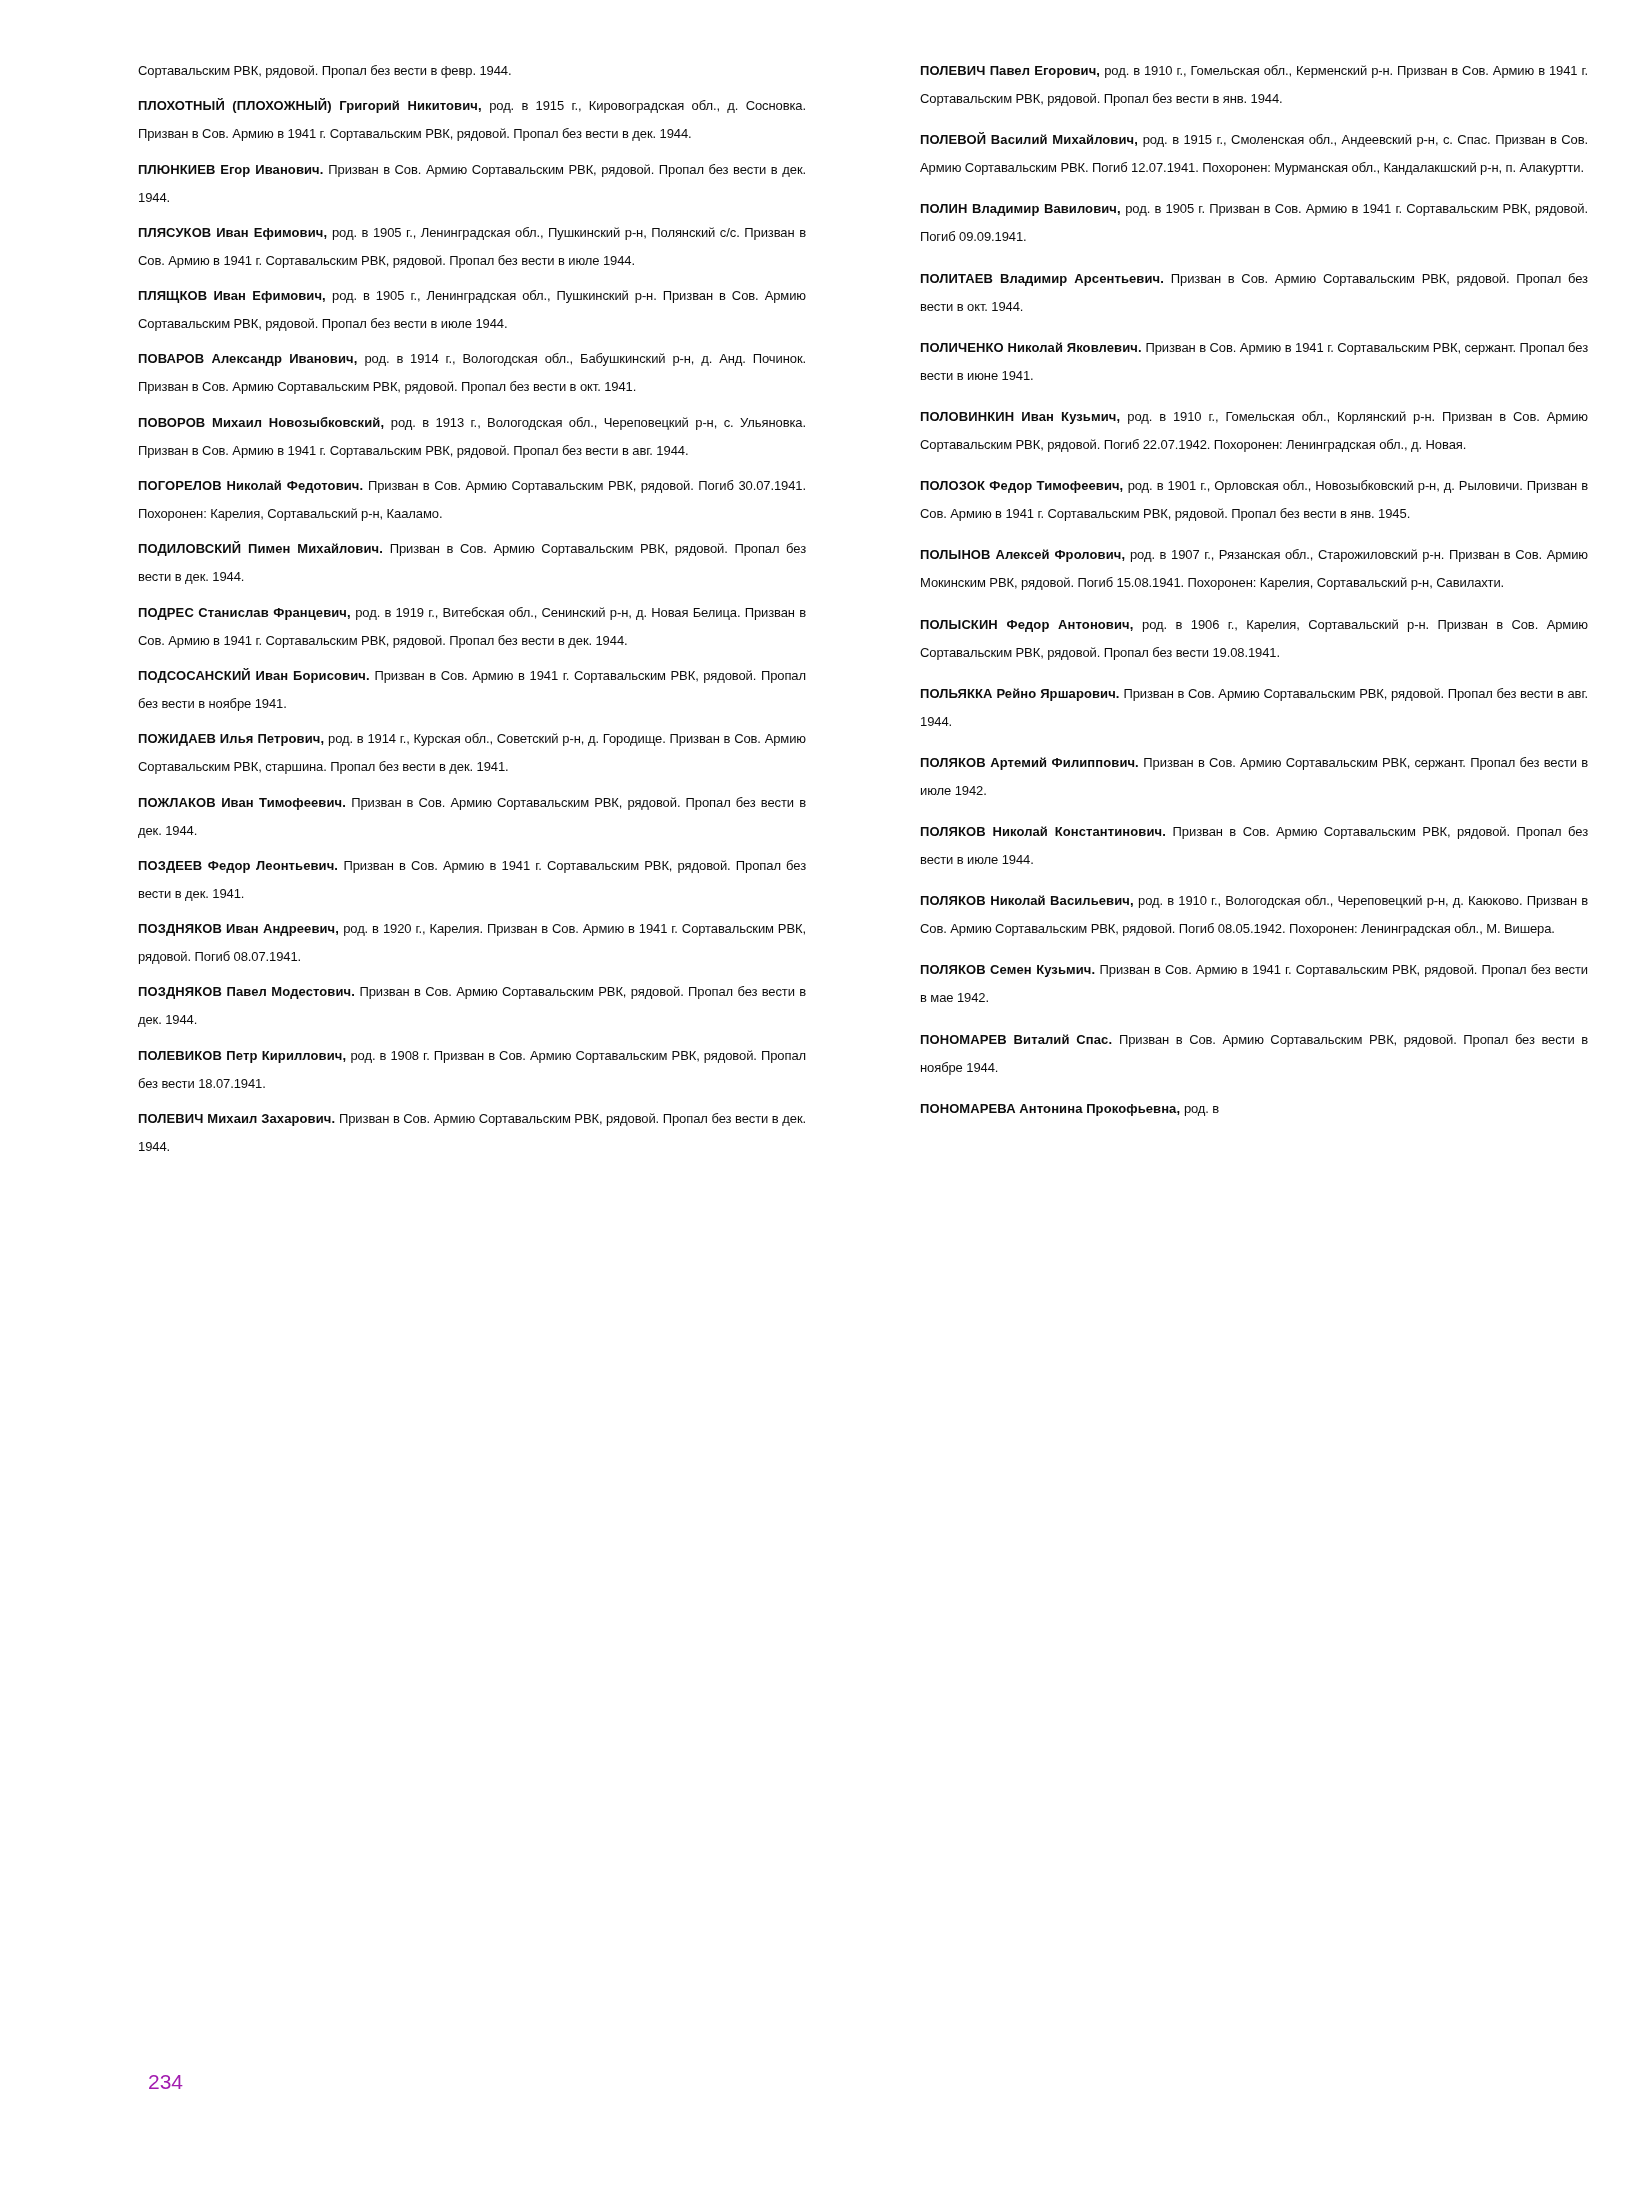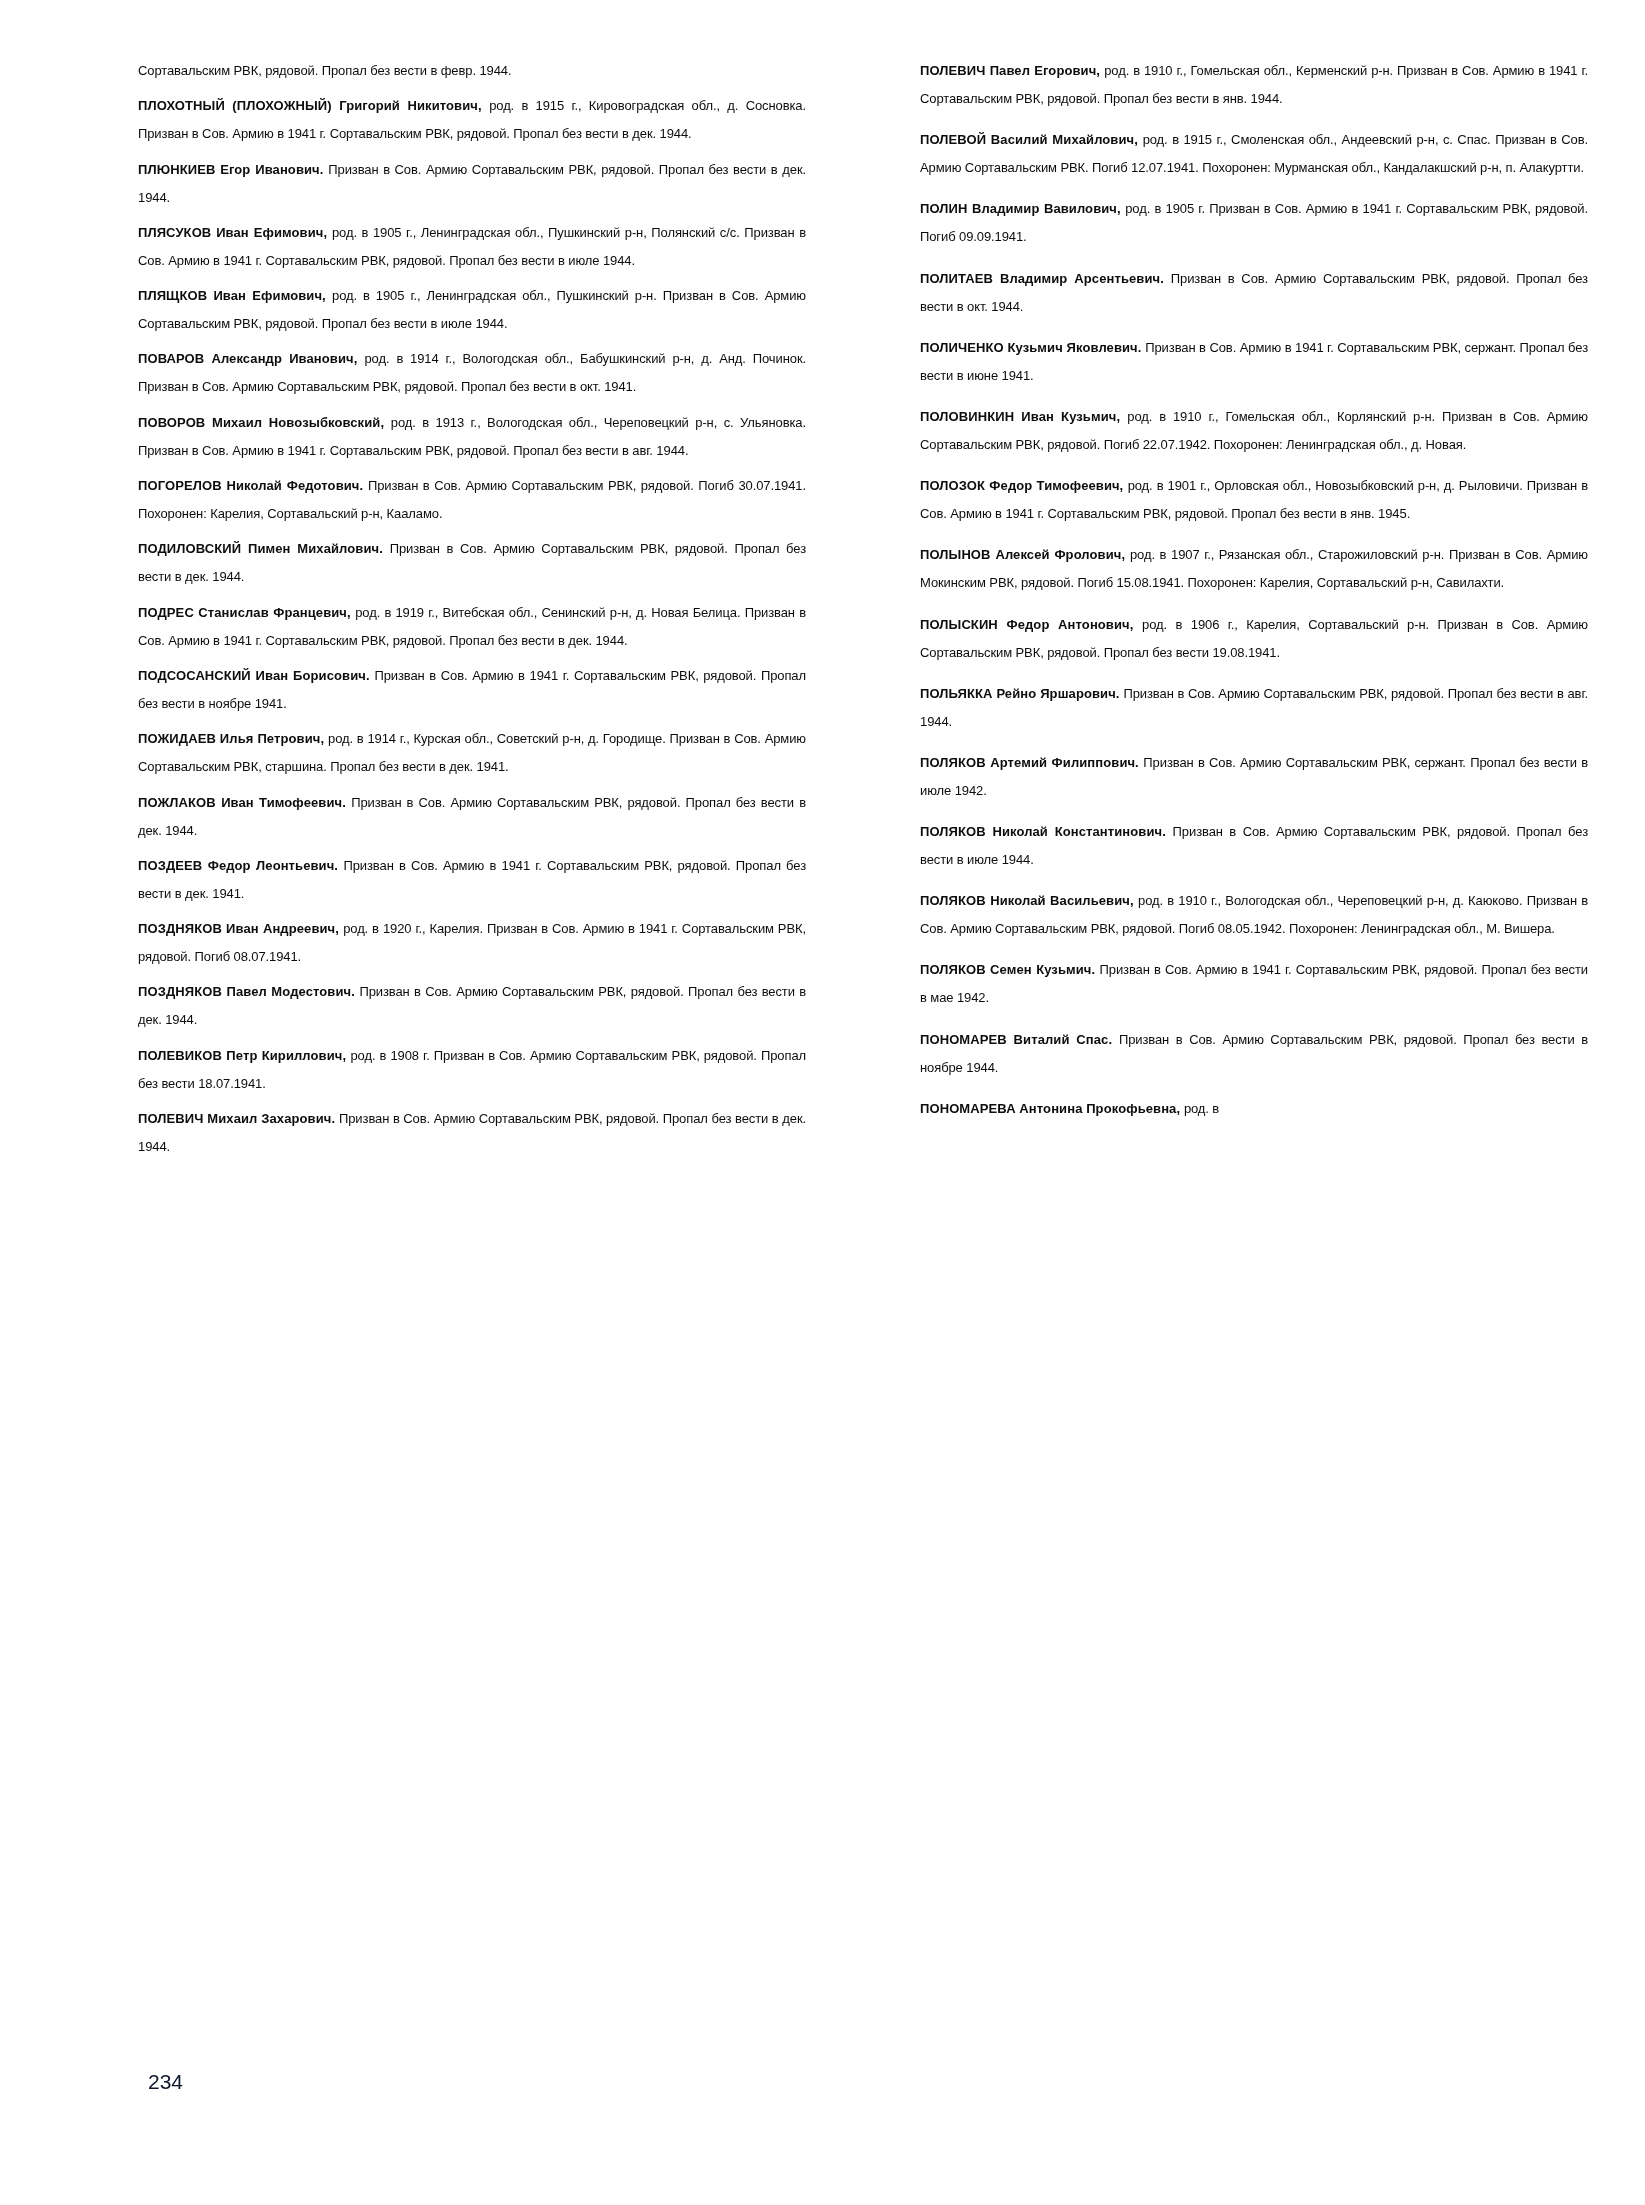--- a/index.html
+++ b/index.html
@@ -34,21 +34,21 @@
   .entry b {
     font-weight: 700;
     letter-spacing: 0.1px;
   }
   .page-number {
     position: absolute;
     left: 148px;
     top: 2068px;
     font-size: 21px;
     line-height: 28px;
-    color: #0f172a;
+    color: #a21caf;
   }
 </style>
 </head>
 <body>
 
 <div class="page">
   <div class="col col-left">
       <p class="entry">Сортавальским РВК, рядовой. Пропал без вести в февр. 1944.</p>
       <p class="entry"><b>ПЛОХОТНЫЙ (ПЛОХОЖНЫЙ) Григорий Никитович, </b>род. в 1915 г., Кировоградская обл., д. Сосновка. Призван в Сов. Армию в 1941 г. Сортавальским РВК, рядовой. Пропал без вести в дек. 1944.</p>
       <p class="entry"><b>ПЛЮНКИЕВ Егор Иванович. </b>Призван в Сов. Армию Сортавальским РВК, рядовой. Пропал без вести в дек. 1944.</p>
@@ -66,21 +66,21 @@
       <p class="entry"><b>ПОЗДНЯКОВ Иван Андреевич, </b>род. в 1920 г., Карелия. Призван в Сов. Армию в 1941 г. Сортавальским РВК, рядовой. Погиб 08.07.1941.</p>
       <p class="entry"><b>ПОЗДНЯКОВ Павел Модестович. </b>Призван в Сов. Армию Сортавальским РВК, рядовой. Пропал без вести в дек. 1944.</p>
       <p class="entry"><b>ПОЛЕВИКОВ Петр Кириллович, </b>род. в 1908 г. Призван в Сов. Армию Сортавальским РВК, рядовой. Пропал без вести 18.07.1941.</p>
       <p class="entry"><b>ПОЛЕВИЧ Михаил Захарович. </b>Призван в Сов. Армию Сортавальским РВК, рядовой. Пропал без вести в дек. 1944.</p>
     </div>
   <div class="col col-right">
       <p class="entry"><b>ПОЛЕВИЧ Павел Егорович, </b>род. в 1910 г., Гомельская обл., Керменский р-н. Призван в Сов. Армию в 1941 г. Сортавальским РВК, рядовой. Пропал без вести в янв. 1944.</p>
       <p class="entry"><b>ПОЛЕВОЙ Василий Михайлович, </b>род. в 1915 г., Смоленская обл., Андеевский р-н, с. Спас. Призван в Сов. Армию Сортавальским РВК. Погиб 12.07.1941. Похоронен: Мурманская обл., Кандалакшский р-н, п. Алакуртти.</p>
       <p class="entry"><b>ПОЛИН Владимир Вавилович, </b>род. в 1905 г. Призван в Сов. Армию в 1941 г. Сортавальским РВК, рядовой. Погиб 09.09.1941.</p>
       <p class="entry"><b>ПОЛИТАЕВ Владимир Арсентьевич. </b>Призван в Сов. Армию Сортавальским РВК, рядовой. Пропал без вести в окт. 1944.</p>
-      <p class="entry"><b>ПОЛИЧЕНКО Кузьмич Яковлевич. </b>Призван в Сов. Армию в 1941 г. Сортавальским РВК, сержант. Пропал без вести в июне 1941.</p>
+      <p class="entry"><b>ПОЛИЧЕНКО Николай Яковлевич. </b>Призван в Сов. Армию в 1941 г. Сортавальским РВК, сержант. Пропал без вести в июне 1941.</p>
       <p class="entry"><b>ПОЛОВИНКИН Иван Кузьмич, </b>род. в 1910 г., Гомельская обл., Корлянский р-н. Призван в Сов. Армию Сортавальским РВК, рядовой. Погиб 22.07.1942. Похоронен: Ленинградская обл., д. Новая.</p>
       <p class="entry"><b>ПОЛОЗОК Федор Тимофеевич, </b>род. в 1901 г., Орловская обл., Новозыбковский р-н, д. Рыловичи. Призван в Сов. Армию в 1941 г. Сортавальским РВК, рядовой. Пропал без вести в янв. 1945.</p>
       <p class="entry"><b>ПОЛЫНОВ Алексей Фролович, </b>род. в 1907 г., Рязанская обл., Старожиловский р-н. Призван в Сов. Армию Мокинским РВК, рядовой. Погиб 15.08.1941. Похоронен: Карелия, Сортавальский р-н, Савилахти.</p>
       <p class="entry"><b>ПОЛЫСКИН Федор Антонович, </b>род. в 1906 г., Карелия, Сортавальский р-н. Призван в Сов. Армию Сортавальским РВК, рядовой. Пропал без вести 19.08.1941.</p>
       <p class="entry"><b>ПОЛЬЯККА Рейно Яршарович. </b>Призван в Сов. Армию Сортавальским РВК, рядовой. Пропал без вести в авг. 1944.</p>
       <p class="entry"><b>ПОЛЯКОВ Артемий Филиппович. </b>Призван в Сов. Армию Сортавальским РВК, сержант. Пропал без вести в июле 1942.</p>
       <p class="entry"><b>ПОЛЯКОВ Николай Константинович. </b>Призван в Сов. Армию Сортавальским РВК, рядовой. Пропал без вести в июле 1944.</p>
       <p class="entry"><b>ПОЛЯКОВ Николай Васильевич, </b>род. в 1910 г., Вологодская обл., Череповецкий р-н, д. Каюково. Призван в Сов. Армию Сортавальским РВК, рядовой. Погиб 08.05.1942. Похоронен: Ленинградская обл., М. Вишера.</p>
       <p class="entry"><b>ПОЛЯКОВ Семен Кузьмич. </b>Призван в Сов. Армию в 1941 г. Сортавальским РВК, рядовой. Пропал без вести в мае 1942.</p>
       <p class="entry"><b>ПОНОМАРЕВ Виталий Спас. </b>Призван в Сов. Армию Сортавальским РВК, рядовой. Пропал без вести в ноябре 1944.</p>

